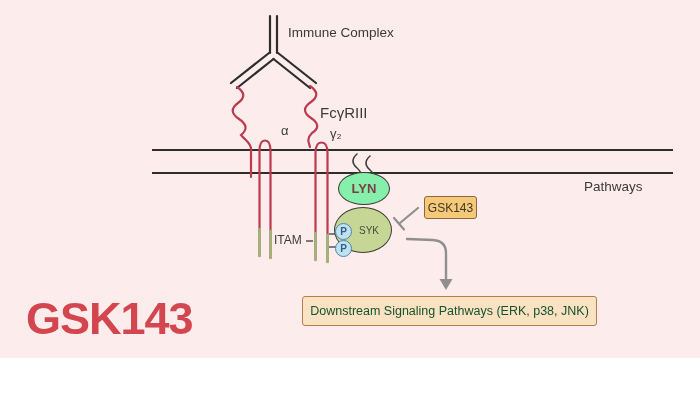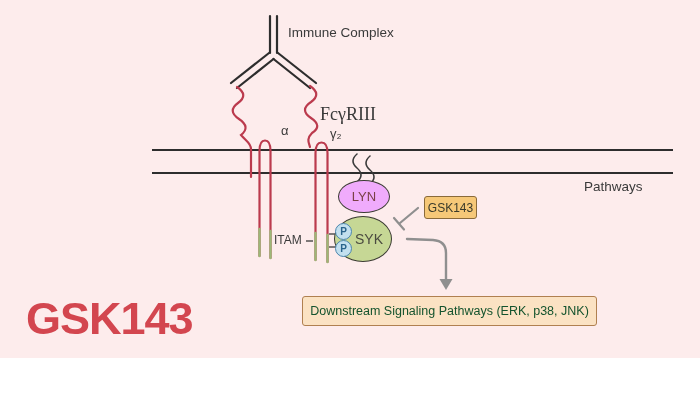--- a/index.html
+++ b/index.html
@@ -5,34 +5,34 @@
   html,body{margin:0;padding:0;}
   .stage{
     position:relative;width:700px;height:358px;overflow:hidden;
     background:#fdecec;
     font-family:"Liberation Sans", sans-serif;
     color:#3a3a3a;
   }
   .art{position:absolute;left:0;top:0;width:700px;height:400px;}
   .lbl{position:absolute;white-space:nowrap;color:#3a3a3a;}
   .lbl-immune{left:288px;top:25px;font-size:13.5px;}
-  .lbl-fcr{left:320px;top:104px;font-size:18px;font-family:Liberation Serif, serif;}
+  .lbl-fcr{left:320px;top:104px;font-size:15px;}
   .lbl-alpha{left:281px;top:123px;font-size:13px;}
   .lbl-gamma{left:330px;top:126px;font-size:13px;}
   .lbl-pm{left:455px;top:153px;width:200px;text-align:right;font-size:12.5px;}
   .lbl-cyto{left:584px;top:179px;font-size:13.5px;}
   .lbl-itam{left:274px;top:233px;font-size:12px;}
   .oval{
     position:absolute;border:1.6px solid #3b3b33;border-radius:50%;
     display:flex;align-items:center;justify-content:center;box-sizing:border-box;
   }
-  .lyn{left:338px;top:180px;width:52px;height:33px;background:#f0abfc;
-       font-size:13px;color:#7a4046;z-index:3;}
-  .syk{left:334px;top:216px;width:58px;height:46px;background:#c6d795;
-       font-size:14px;color:#4b4b40;padding-left:12px;z-index:2;}
+  .lyn{left:338px;top:172px;width:52px;height:33px;background:#86efac;
+       font-size:13px;color:#7a4046;z-index:3;font-weight:bold;}
+  .syk{left:334px;top:207px;width:58px;height:46px;background:#c6d795;
+       font-size:10px;color:#4b4b40;padding-left:12px;z-index:2;}
   .pcirc{
     position:absolute;width:17px;height:17px;border-radius:50%;
     background:#c3e0ef;border:1.5px solid #4c86ad;box-sizing:border-box;
     display:flex;align-items:center;justify-content:center;
     font-size:10px;font-weight:bold;color:#2a648c;z-index:4;
   }
   .p1{left:335px;top:223px;}
   .p2{left:335px;top:240px;}
   .box{
     position:absolute;box-sizing:border-box;border-radius:3px;

